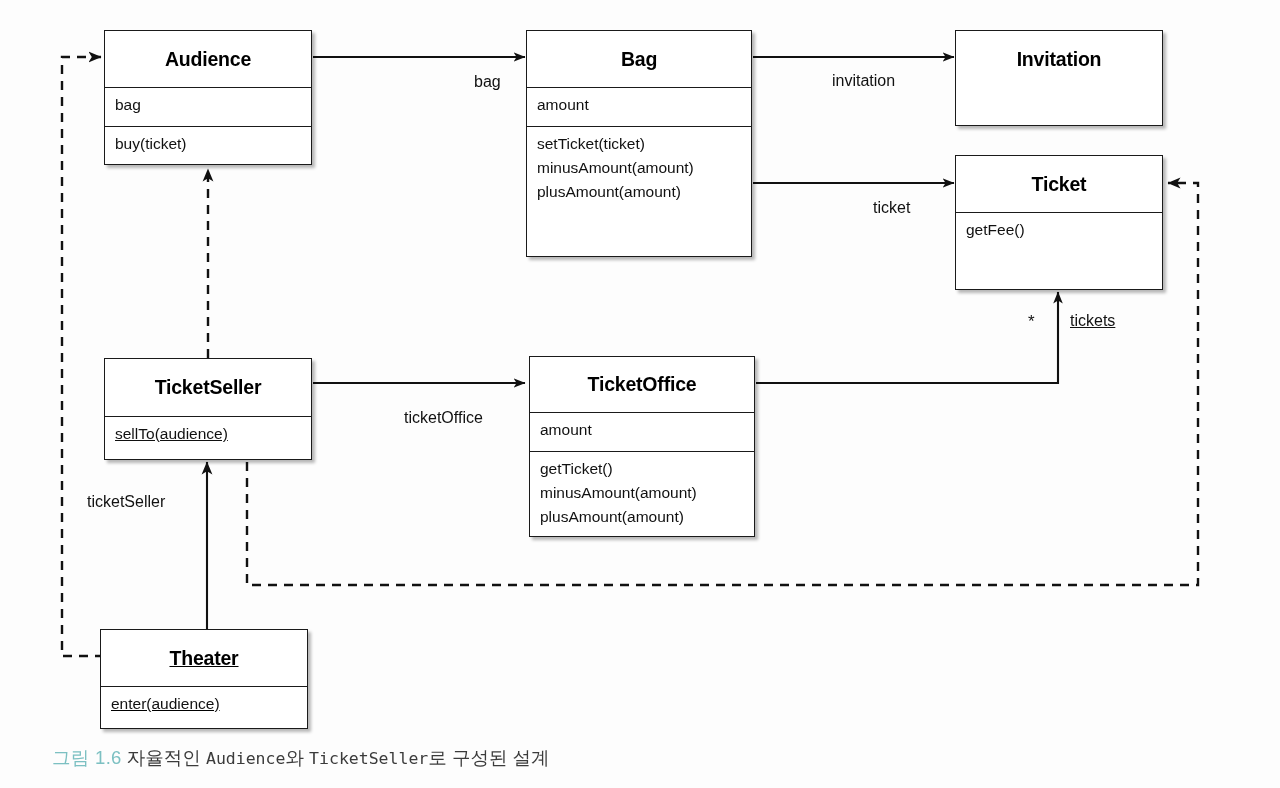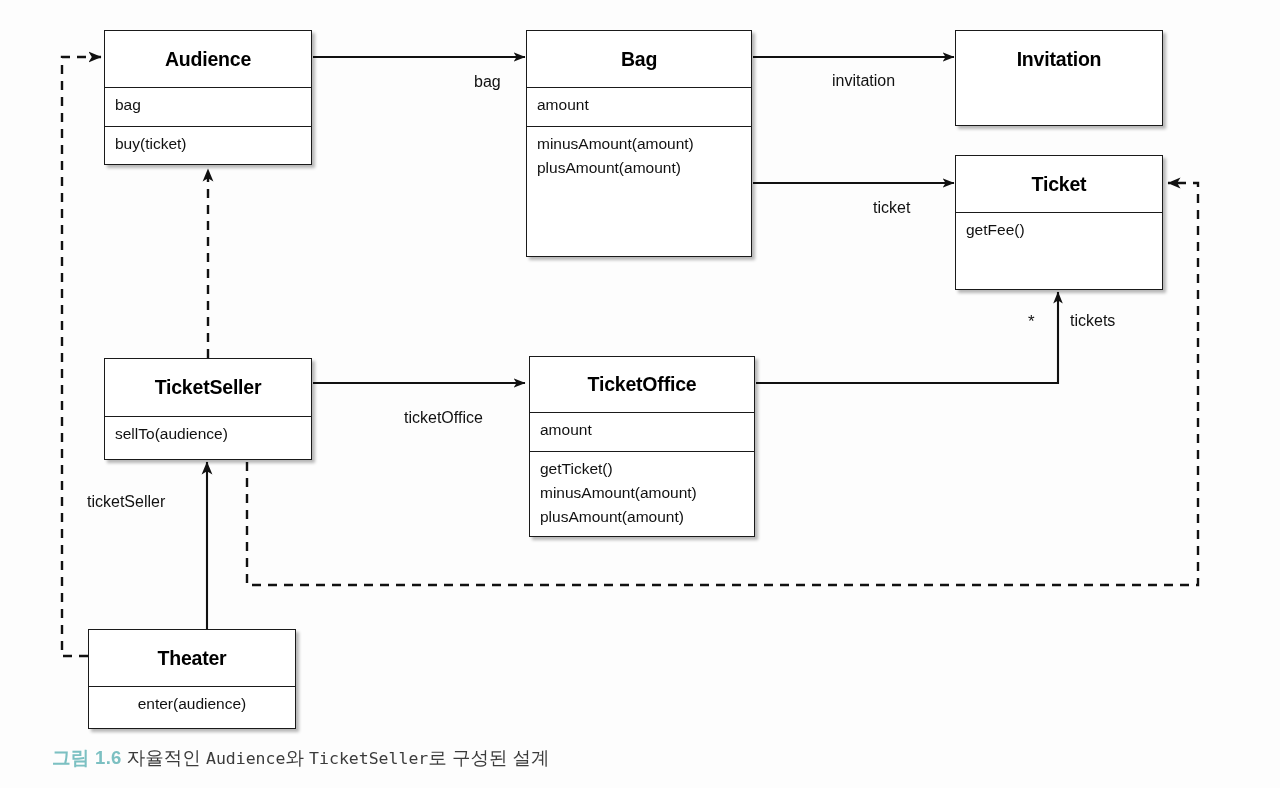--- a/index.html
+++ b/index.html
@@ -74,21 +74,21 @@
   #caption {
     position: absolute;
     left: 52px;
     top: 745px;
     font-size: 18.5px;
     white-space: nowrap;
     color: #3b3b3b;
   }
   #caption .fig-num {
     color: #7cc0c2;
-    font-weight: bold;
+    font-weight: normal;
     letter-spacing: 0.3px;
   }
   #caption .mono {
     font-family: "DejaVu Sans Mono", monospace;
     font-size: 16.5px;
     color: #3b3b3b;
   }
 </style>
 </head>
 <body>
@@ -149,71 +149,72 @@
     <div>buy(ticket)</div>
   </div>
 </div>
 
 <div class="uml-class" style="left:526px; top:30px; width:226px; height:227px;">
   <div class="uml-name" style="height:56px;">Bag</div>
   <div class="uml-compartment" style="height:39px;">
     <div>amount</div>
   </div>
   <div class="uml-compartment" style="height:132px;">
+    <div>setTicket(ticket)</div>
     <div>minusAmount(amount)</div>
     <div>plusAmount(amount)</div>
   </div>
 </div>
 
 <div class="uml-class" style="left:955px; top:30px; width:208px; height:96px;">
   <div class="uml-name" style="height:56px;">Invitation</div>
 </div>
 
 <div class="uml-class" style="left:955px; top:155px; width:208px; height:135px;">
   <div class="uml-name" style="height:56px;">Ticket</div>
   <div class="uml-compartment" style="height:56px;">
     <div>getFee()</div>
   </div>
 </div>
 
 <div class="uml-class" style="left:104px; top:358px; width:208px; height:102px;">
   <div class="uml-name" style="height:57px;">TicketSeller</div>
-  <div class="uml-compartment" style="height:45px;">
+  <div class="uml-compartment" style="height:45px;text-decoration:underline;">
     <div>sellTo(audience)</div>
   </div>
 </div>
 
 <div class="uml-class" style="left:529px; top:356px; width:226px; height:181px;">
   <div class="uml-name" style="height:55px;">TicketOffice</div>
   <div class="uml-compartment" style="height:39px;">
     <div>amount</div>
   </div>
   <div class="uml-compartment" style="height:77px;">
     <div>getTicket()</div>
     <div>minusAmount(amount)</div>
     <div>plusAmount(amount)</div>
   </div>
 </div>
 
-<div class="uml-class" style="left:88px; top:629px; width:208px; height:100px;">
+<div class="uml-class" style="left:100px; top:629px; width:208px; height:100px;text-decoration:underline;">
   <div class="uml-name" style="height:56px;">Theater</div>
-  <div class="uml-compartment" style="height:52px;text-align:center;">
+  <div class="uml-compartment" style="height:52px;">
     <div>enter(audience)</div>
   </div>
 </div>
 
 <div class="edge-label" style="left:474px; top:73px;">bag</div>
 
 <div class="edge-label" style="left:832px; top:72px;">invitation</div>
 
 <div class="edge-label" style="left:873px; top:199px;">ticket</div>
 
 <div class="mult-label" style="left:1028px; top:312px;">*</div>
 
-<div class="edge-label" style="left:1070px; top:312px;">tickets</div>
+<div class="edge-label" style="left:1070px; top:312px;text-decoration:underline;">tickets</div>
 
 <div class="edge-label" style="left:404px; top:409px;">ticketOffice</div>
 
 <div class="edge-label" style="left:87px; top:493px;">ticketSeller</div>
 
 <div id="caption">
   <span class="fig-num">그림 1.6</span><span> 자율적인 </span><span class="mono">Audience</span><span>와 </span><span class="mono">TicketSeller</span><span>로 구성된 설계</span>
 </div>
 
 </body></html>

